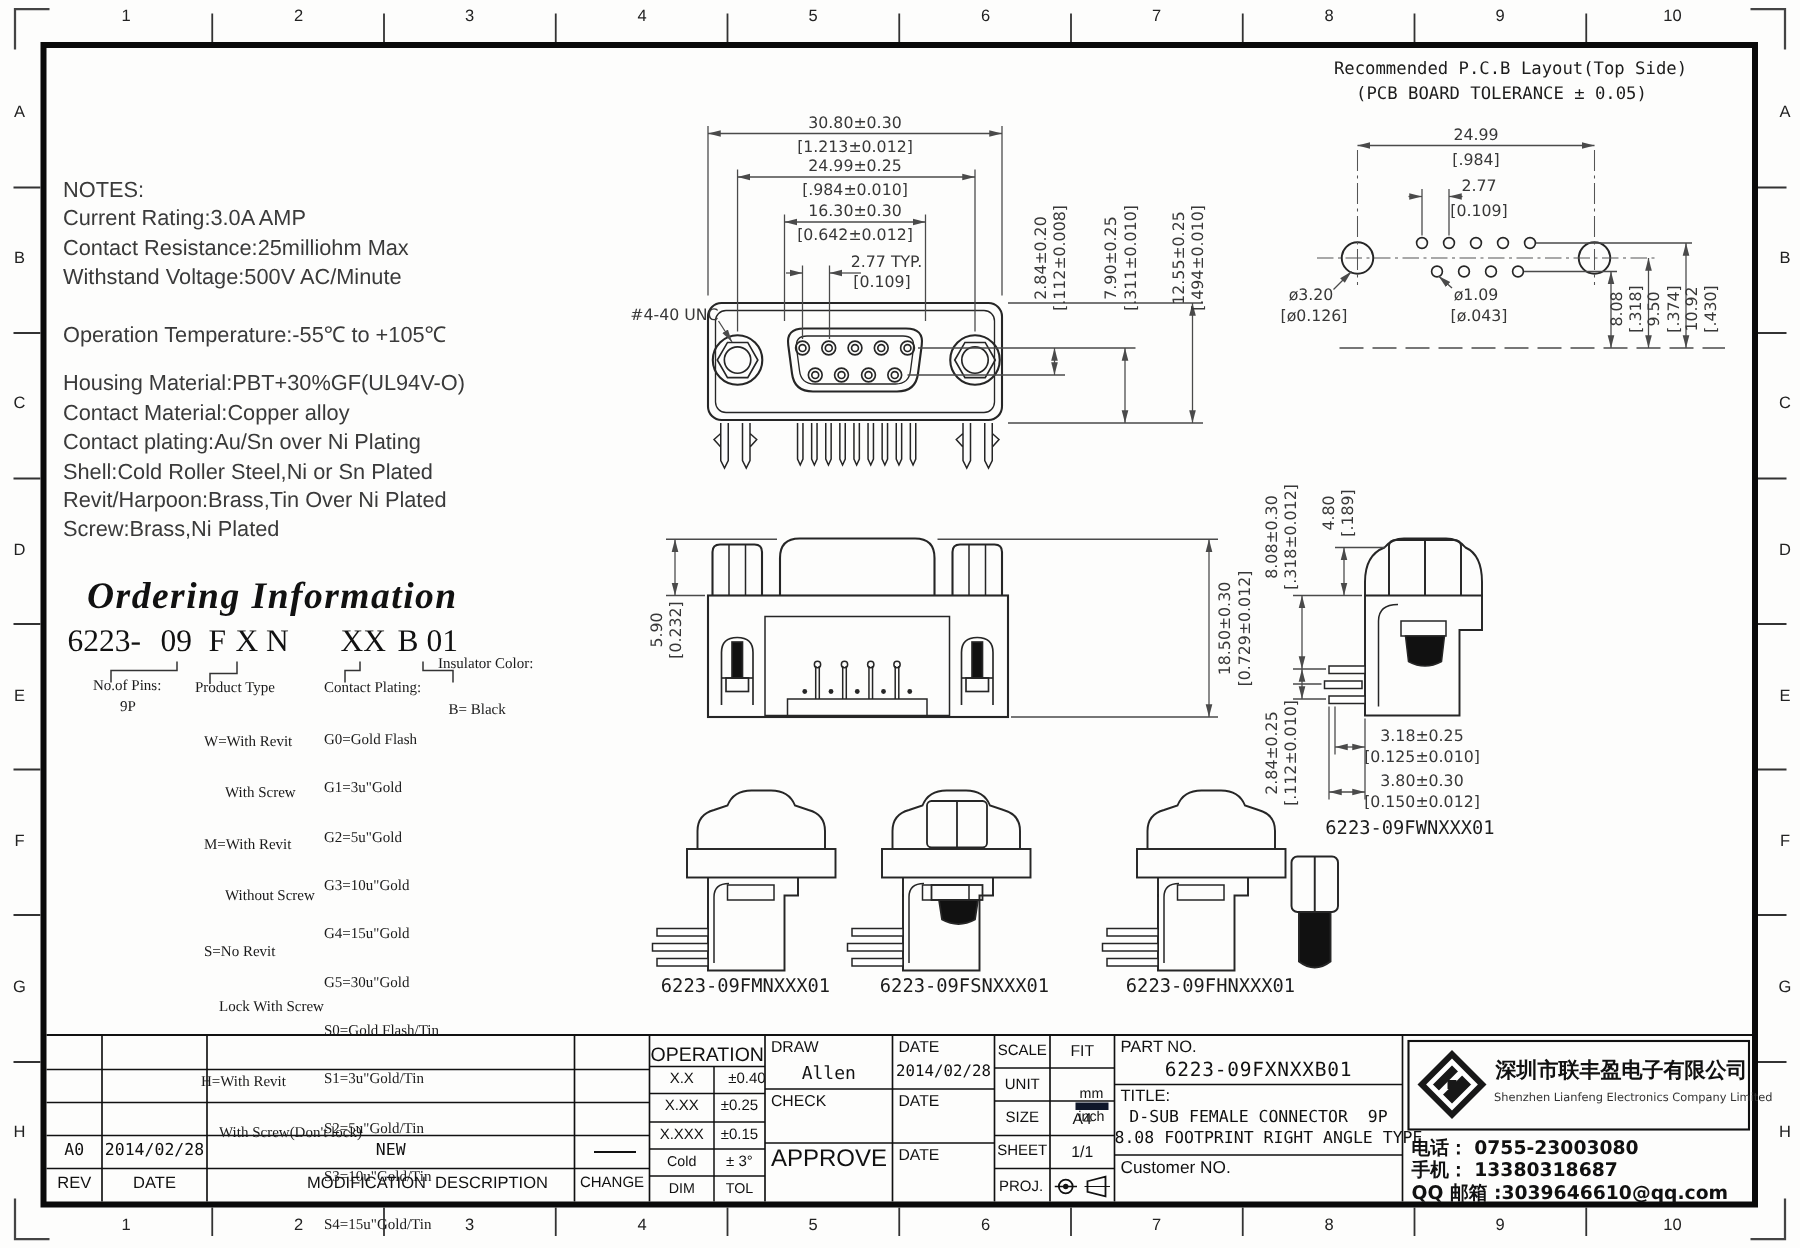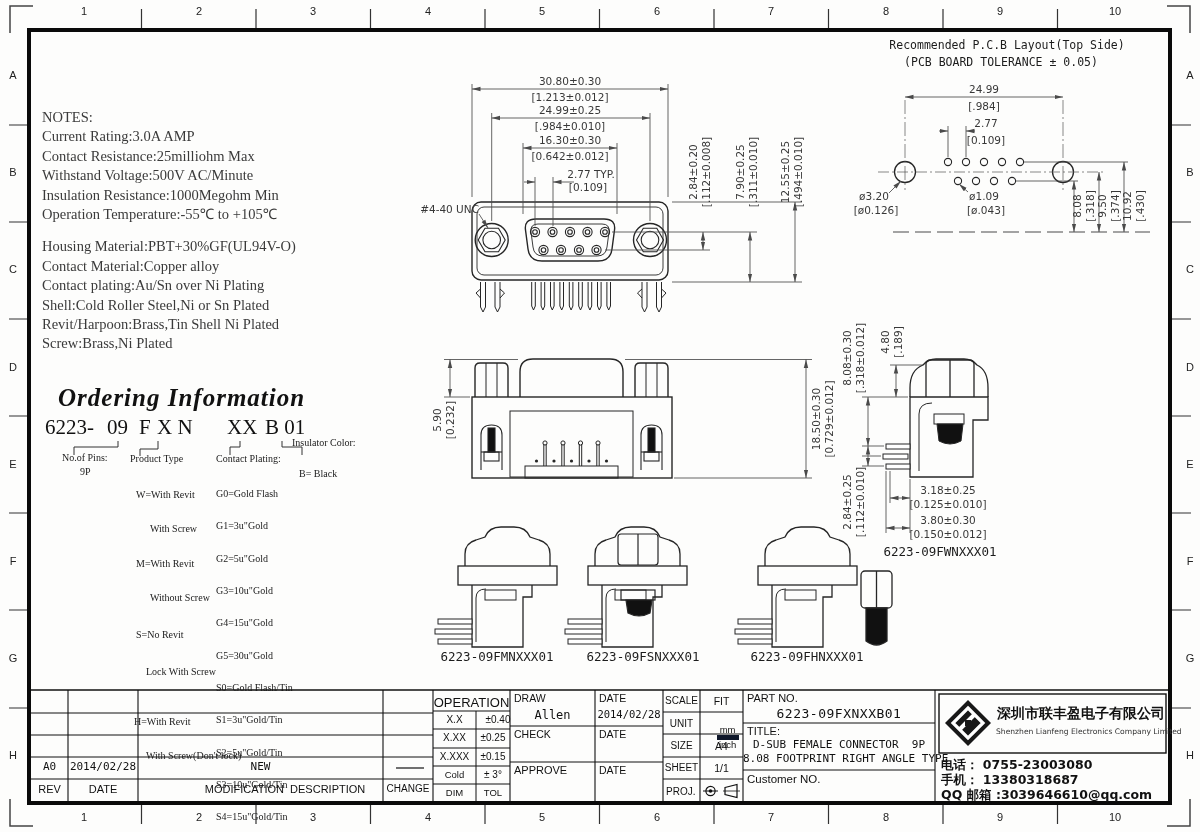--- a/index.html
+++ b/index.html
@@ -8,21 +8,21 @@
   .abs{position:absolute;}
   .frame{position:absolute;left:27px;top:28px;width:1145px;height:777px;
          border:4px solid #0a0a0a;box-sizing:border-box;}
   .rnum{position:absolute;width:30px;text-align:center;font-size:11px;color:#222;}
   .rlet{position:absolute;width:16px;text-align:center;font-size:11px;color:#222;}
   svg.overlay{position:absolute;left:0;top:0;pointer-events:none;}
   svg text{font-family:"DejaVu Sans",sans-serif;font-size:10.5px;fill:#383838;}
   svg text.dt{text-anchor:middle;}
   svg text.ttl{font-family:"DejaVu Sans Mono",monospace;font-size:11.5px;fill:#1c1c1c;text-anchor:middle;}
   svg text.lbl{font-family:"DejaVu Sans Mono",monospace;font-size:12.5px;fill:#1c1c1c;text-anchor:middle;}
-  .notes{position:absolute;left:42px;top:108px;font-size:14.5px;line-height:19.4px;color:#3a3a3a;font-family:Liberation Serif, serif;}
+  .notes{position:absolute;left:42px;top:118px;font-size:14.5px;line-height:19.4px;color:#3a3a3a;}
   .notes p{margin:0 0 13px 0;}
   .ord-title{position:absolute;left:58px;top:384px;font:bold italic 25px "Liberation Serif",serif;
              letter-spacing:1px;color:#111;}
   .code{position:absolute;top:415px;font:21px "Liberation Serif",serif;color:#111;white-space:pre;text-align:center;}
   .ordsmall{position:absolute;font:10px "Liberation Serif",serif;color:#1a1a1a;white-space:pre;}
   .optlist div{line-height:12.3px;}
   .platelist div{line-height:10.35px;}
   .pt1,.pt3{margin-left:14px;} .pt5{margin-left:10px;margin-top:3px;} .pt4{margin-top:3px;}
   .pt6{margin-left:-2px;margin-top:15px;} .pt7{margin-left:10px;}
   .tb{position:absolute;font-size:11px;color:#111;white-space:pre;}
@@ -353,29 +353,29 @@
       <rect x="939" y="694" width="227" height="59" stroke-width="1.4"></rect>
       <path d="M396,768 H424" stroke-width="1.2"></path>
     </g>
   </svg>
 
   <div class="notes">
     <p><span>NOTES:</span><br>
       <span>Current Rating:3.0A AMP</span><br>
       <span>Contact Resistance:25milliohm Max</span><br>
       <span>Withstand Voltage:500V AC/Minute</span><br>
-      <span>Insulation Resistance:1000Megohm Min</span><br>
+      <br>
       <span>Operation Temperature:-55℃ to +105℃</span>
     </p>
     <p>
       <span>Housing Material:PBT+30%GF(UL94V-O)</span><br>
       <span>Contact Material:Copper alloy</span><br>
       <span>Contact plating:Au/Sn over Ni Plating</span><br>
       <span>Shell:Cold Roller Steel,Ni or Sn Plated</span><br>
-      <span>Revit/Harpoon:Brass,Tin Shell Ni Plated</span><br>
+      <span>Revit/Harpoon:Brass,Tin Over Ni Plated</span><br>
       <span>Screw:Brass,Ni Plated</span>
     </p>
   </div>
 
   <div class="ord-title">Ordering Information</div>
   <span class="code" style="left:45px">6223-</span>
   <span class="code" style="left:107px">09</span>
   <span class="code" style="left:139px">F</span>
   <span class="code" style="left:157px">X N</span>
   <span class="code" style="left:227px">XX</span>
@@ -432,21 +432,21 @@
   <div class="tb tbc" style="left:476px;top:769px;width:34px;font-size:10px">± 3°</div>
   <div class="tb tbc" style="left:433px;top:787px;width:43px;font-size:9.5px">DIM</div>
   <div class="tb tbc" style="left:476px;top:787px;width:34px;font-size:9.5px">TOL</div>
 
   <div class="tb" style="left:514px;top:692px;font-size:10.5px">DRAW</div>
   <div class="tb tbc mono" style="left:510px;top:708px;width:85px;font-size:12px">Allen</div>
   <div class="tb" style="left:599px;top:692px;font-size:10.5px">DATE</div>
   <div class="tb tbc mono" style="left:595px;top:708px;width:68px;font-size:10.5px">2014/02/28</div>
   <div class="tb" style="left:514px;top:728px;font-size:10.5px">CHECK</div>
   <div class="tb" style="left:599px;top:728px;font-size:10.5px">DATE</div>
-  <div class="tb" style="left:514px;top:764px;font-size:11px">APPROVE</div>
+  <div class="tb" style="left:514px;top:764px;font-size:16px">APPROVE</div>
   <div class="tb" style="left:599px;top:764px;font-size:10.5px">DATE</div>
 
   <div class="tb tbc" style="left:663px;top:695px;width:37px;font-size:10px">SCALE</div>
   <div class="tb tbc" style="left:700px;top:695px;width:43px;font-size:10.5px">FIT</div>
   <div class="tb tbc" style="left:663px;top:718px;width:37px;font-size:10px">UNIT</div>
   <div class="tb tbc" style="left:700px;top:713px;width:43px">
     <span class="unitfrac"><span class="top">mm</span><span>inch</span></span>
   </div>
   <div class="tb tbc" style="left:663px;top:740px;width:37px;font-size:10px">SIZE</div>
   <div class="tb tbc" style="left:700px;top:740px;width:43px;font-size:10.5px">A4</div>

